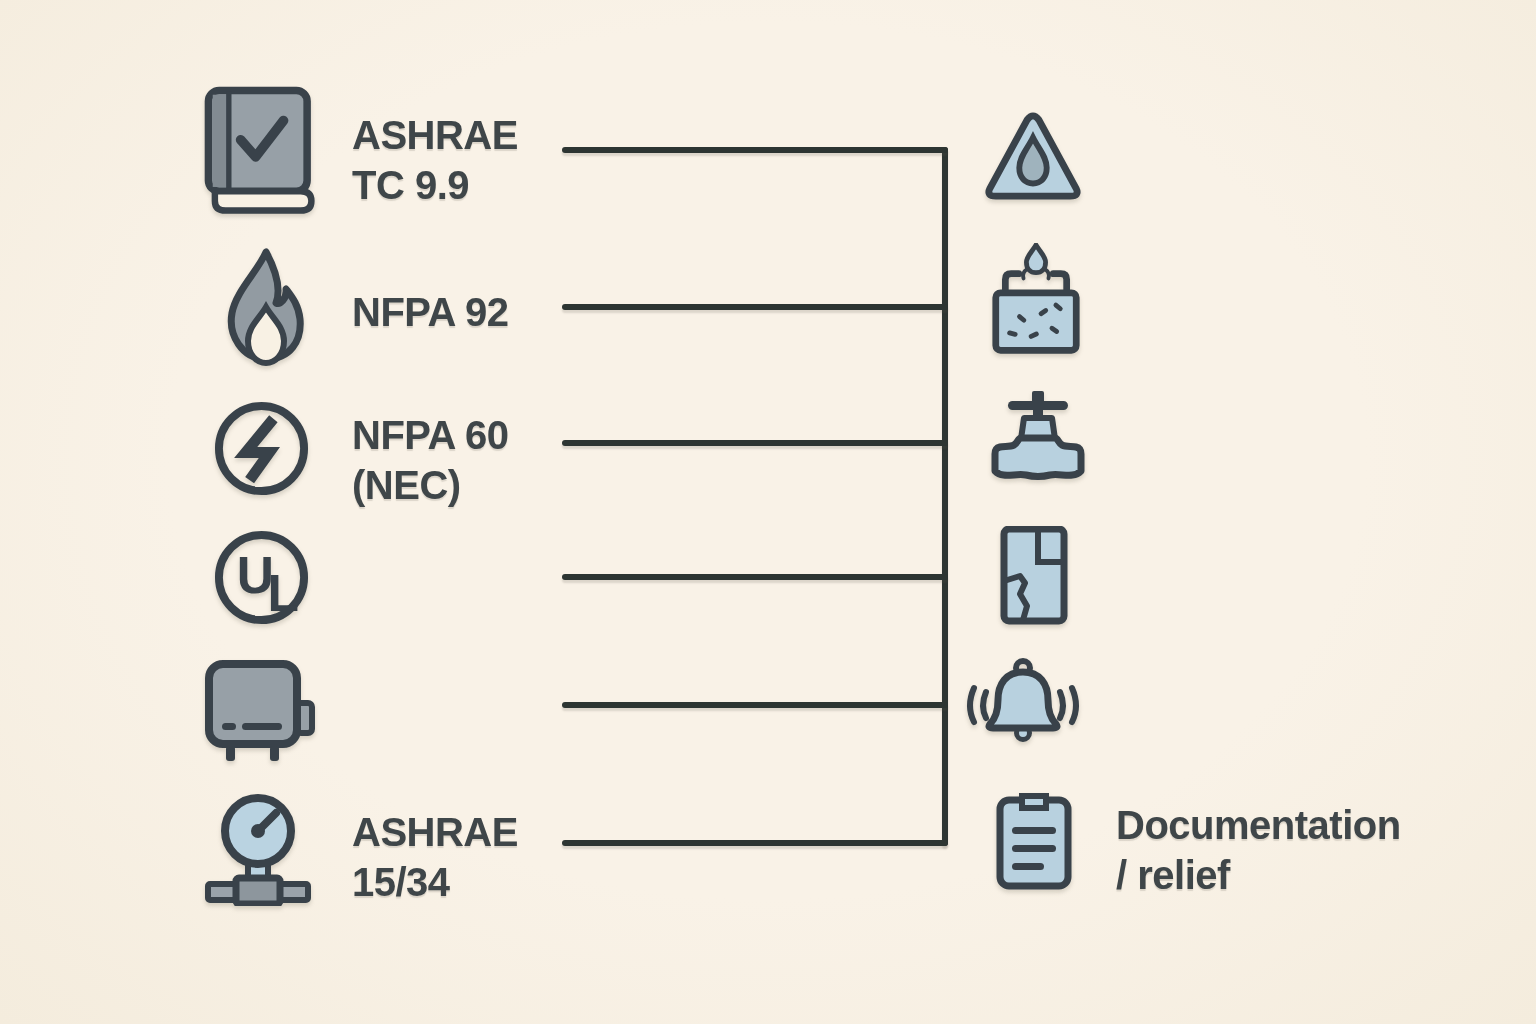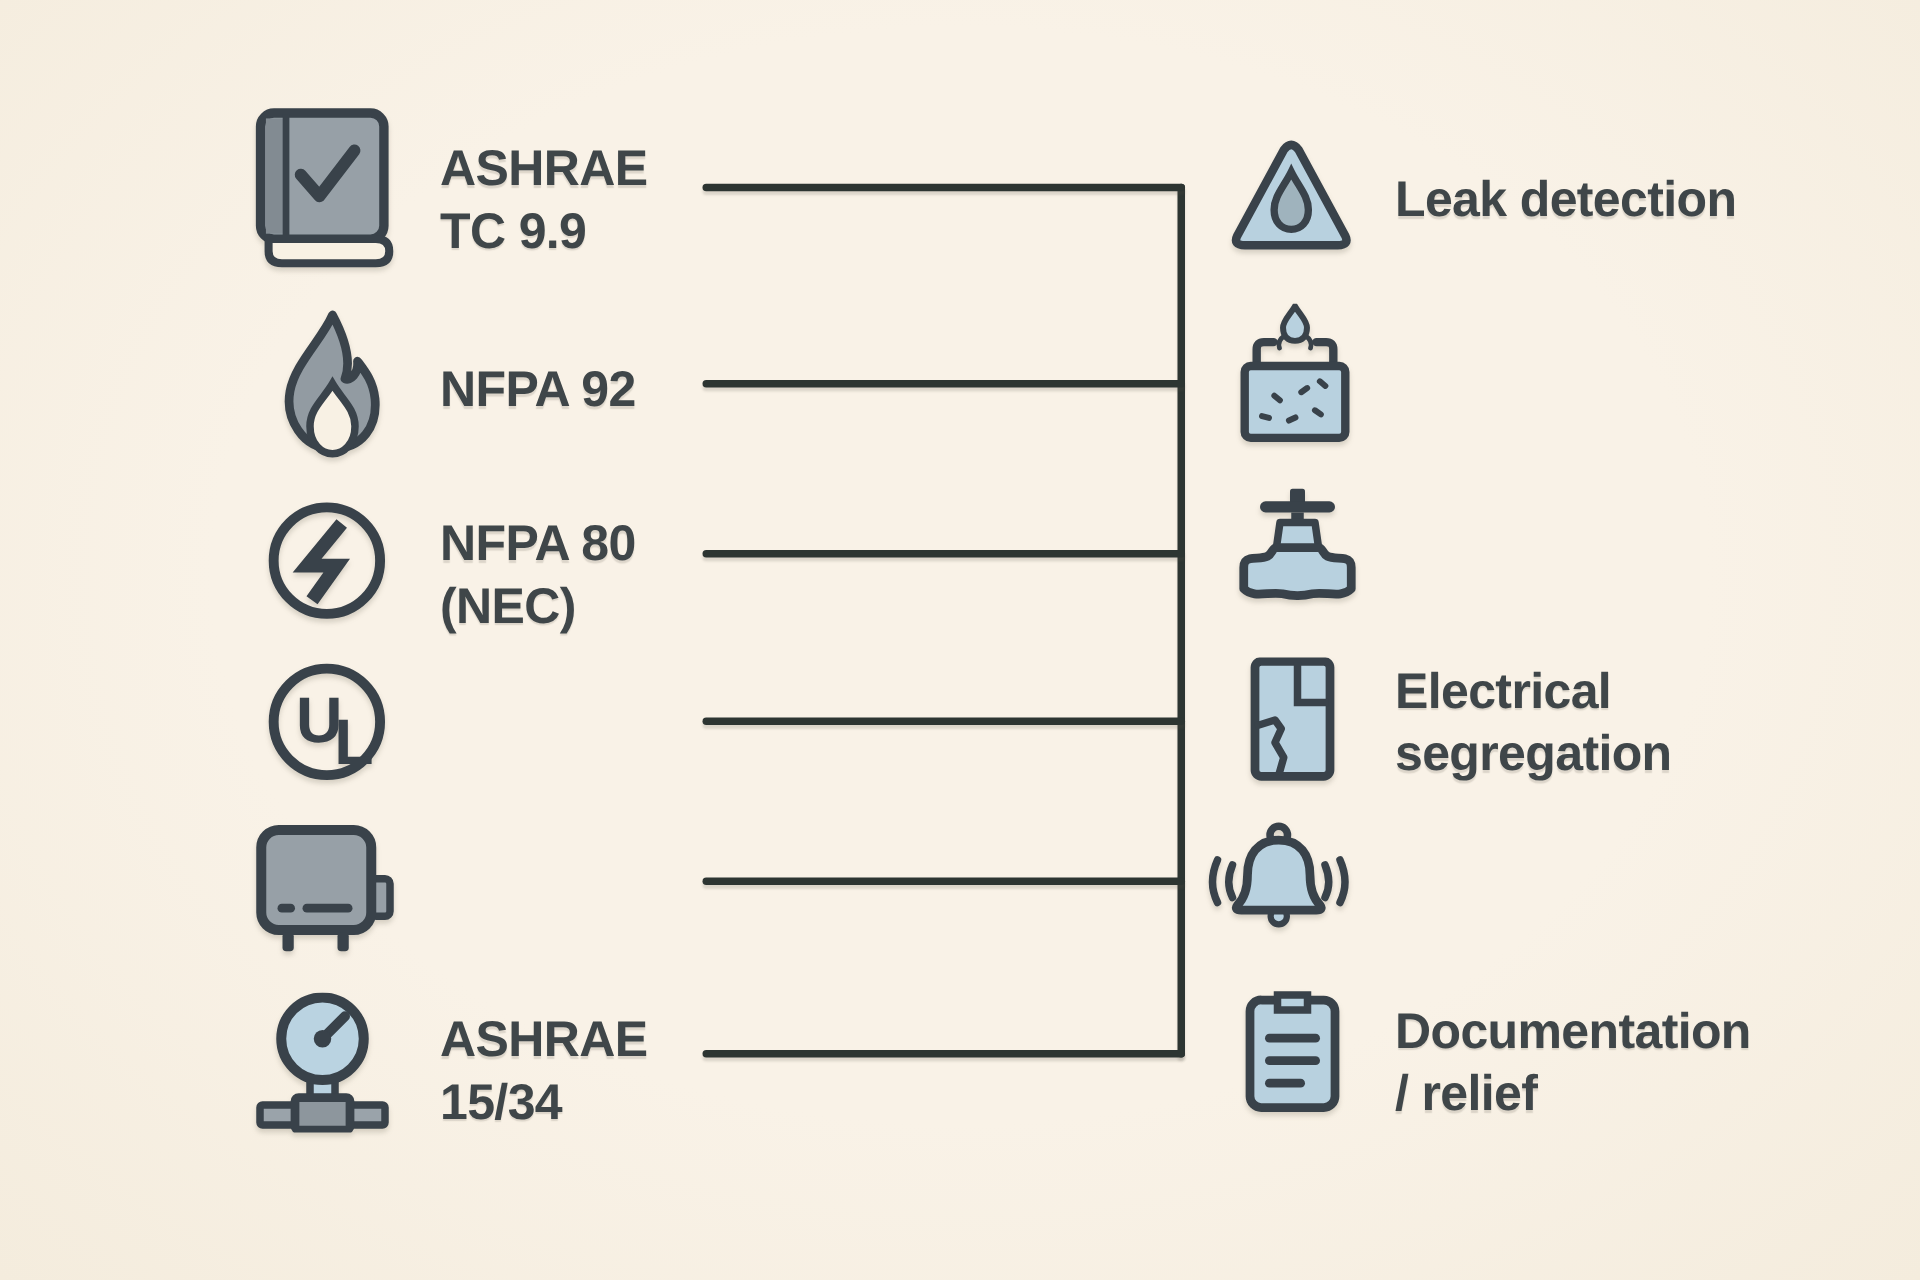--- a/index.html
+++ b/index.html
@@ -90,21 +90,21 @@
       <rect x="40" y="84" width="44" height="26" rx="3" fill="#8d969d" stroke="#39424a" stroke-width="7"></rect>
       <circle cx="62" cy="37" r="33" fill="#bad3e1" stroke="#39424a" stroke-width="8"></circle>
       <path d="M62 37 L80 19" stroke="#39424a" stroke-width="8" stroke-linecap="round"></path>
       <circle cx="62" cy="37" r="7" fill="#39424a"></circle>
     </svg>
   </div>
 
   <div class="lbl" style="left:352px;top:110px">ASHRAE
 TC 9.9</div>
   <div class="lbl" style="left:352px;top:287px">NFPA 92</div>
-  <div class="lbl" style="left:352px;top:410px">NFPA 80
+  <div class="lbl" style="left:352px;top:410px">NFPA 60
 (NEC)</div>
   <div class="lbl" style="left:352px;top:807px">ASHRAE
 15/34</div>
 
   <div class="ic" style="left:984px;top:112px">
     <svg width="98" height="92" viewBox="0 0 100 94">
       <path d="M44 8 Q50 0 56 8 L94 78 Q98 86 88 86 H12 Q2 86 6 78 Z" fill="#b8d1df" stroke="#39424a" stroke-width="7" stroke-linejoin="round"></path>
       <path d="M50 26 C44 38 36 46 36 57 C36 67 42 73 50 73 C58 73 64 67 64 57 C64 46 56 38 50 26 Z" fill="#9fb3bd" stroke="#39424a" stroke-width="6"></path>
     </svg>
   </div>
@@ -159,19 +159,16 @@
   <div class="ic" style="left:996px;top:791px">
     <svg width="76" height="99" viewBox="0 0 76 99">
       <rect x="4" y="9" width="68" height="86" rx="9" fill="#b8d1df" stroke="#39424a" stroke-width="7"></rect>
       <rect x="26" y="5" width="24" height="12" fill="#b8d1df" stroke="#39424a" stroke-width="6"></rect>
       <rect x="16" y="36" width="44" height="7" rx="3.5" fill="#39424a"></rect>
       <rect x="16" y="54" width="44" height="7" rx="3.5" fill="#39424a"></rect>
       <rect x="16" y="72" width="32" height="7" rx="3.5" fill="#39424a"></rect>
     </svg>
   </div>
 
-  <div class="lbl" style="left:1116px;top:135px">Leak detection</div>
-  <div class="lbl" style="left:1116px;top:528px">Electrical
-segregation</div>
   <div class="lbl" style="left:1116px;top:800px">Documentation
 / relief</div>
 
 </div>
 
 </body></html>

